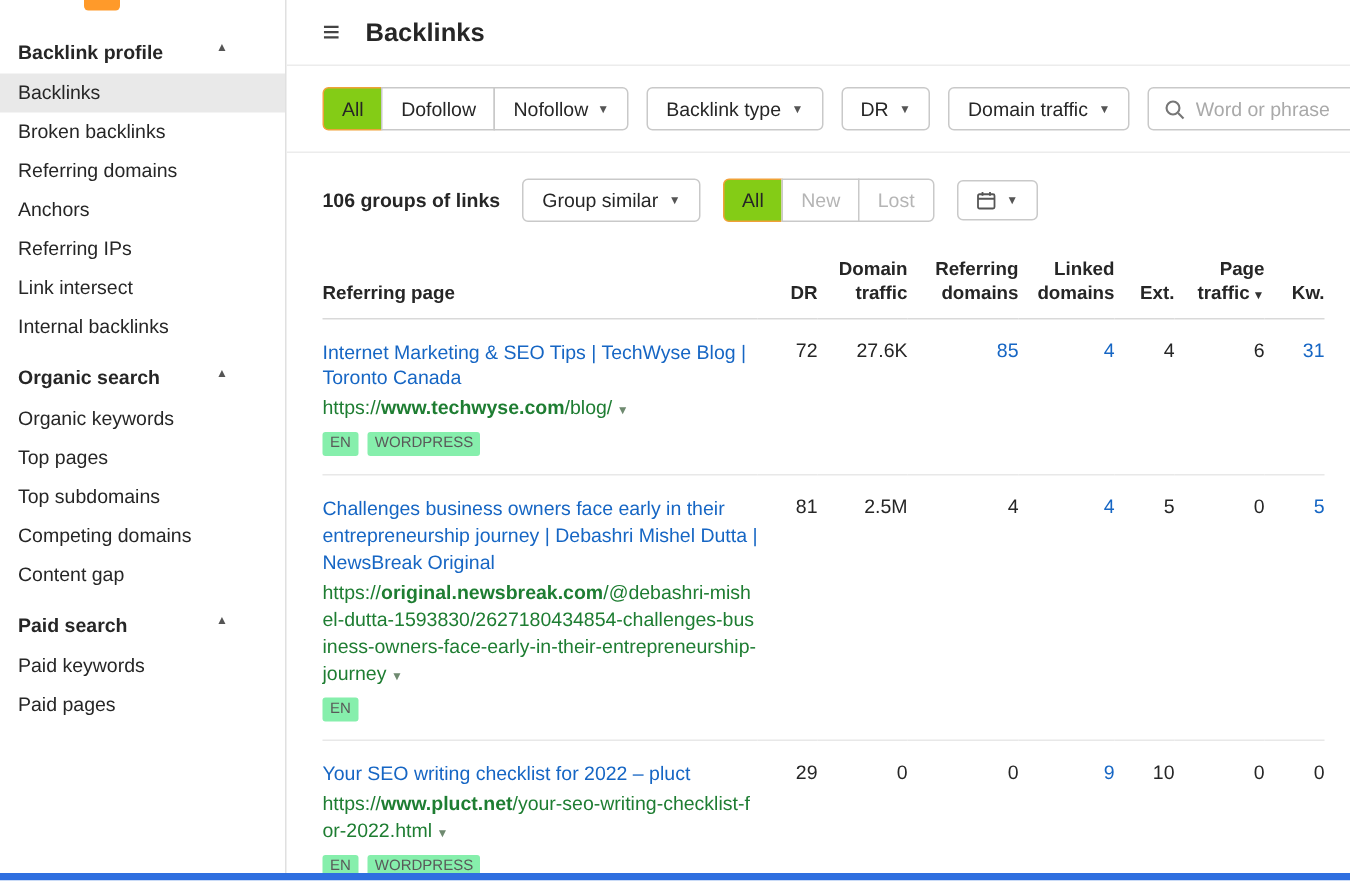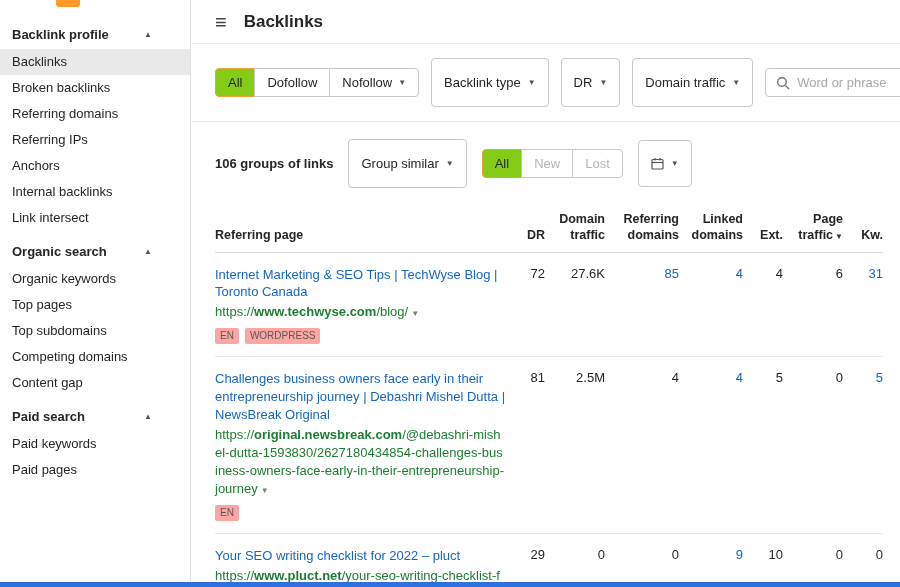--- a/index.html
+++ b/index.html
@@ -8,40 +8,40 @@
     width:900px; height:587px; overflow:hidden; position:relative;
     font-family:"Liberation Sans", sans-serif; font-size:13px; color:#262626; background:#fff;
   }
   .app { display:flex; height:582px; }
 
   
   .sidebar { flex:0 0 191px; width:191px; border-right:1px solid #e0e0e0; padding-top:14px; position:relative; background:#fff; }
   .logo-frag { position:absolute; top:0; left:56px; width:24px; height:7px; background:#ff9a2a; border-radius:0 0 3px 3px; }
   .sec { margin-top:6px; }
   .sec:first-of-type { margin-top:0; }
-  .sec-title { display:flex; align-items:center; justify-content:space-between; font-weight:bold; font-size:13px; padding:7px 38px 7px 12px; cursor:pointer; }
+  .sec-title { display:flex; justify-content:space-between; font-weight:bold; font-size:13px; padding:7px 38px 7px 12px; cursor:pointer; }
   .sec-title .tri { font-size:8px; color:#555; }
   .side-item { padding:5px 12px; cursor:pointer; line-height:16px; }
   .side-item.selected { background:#e9e9e9; }
   .newbadge { background:#ff8a00; color:#fff; font-size:10px; font-weight:bold; padding:1px 5px; border-radius:3px; margin-left:6px; vertical-align:1px; }
 
   
   .main { flex:1 1 auto; overflow:hidden; }
   .page-header { display:flex; align-items:center; gap:17px; padding:12px 0 11px 24px; border-bottom:1px solid #ececec; }
   .hamburger { font-size:20px; color:#444; line-height:16px; cursor:pointer; }
   .page-title { font-size:17px; font-weight:bold; margin:0; }
 
   .filter-row { display:flex; align-items:center; gap:12px; padding:14px 0 14px 24px; border-bottom:1px solid #ececec; white-space:nowrap; }
   .seg { display:flex; }
   .seg .segbtn { background:#fff; border:1px solid #c9c9c9; padding:6px 12px; font-size:13px; margin-left:-1px; cursor:pointer; font-family:inherit; color:#262626; display:inline-flex; align-items:center; gap:6px; }
   .seg .segbtn:first-child { border-radius:4px 0 0 4px; margin-left:0; }
   .seg .segbtn:last-child { border-radius:0 4px 4px 0; }
   .seg .segbtn.on { background:#84cc16; border-color:#f0a138; }
   .seg .segbtn.dim { color:#b5b5b5; }
-  .btn { background:#fff; border:1px solid #c9c9c9; border-radius:4px; padding:16px 12px; font-size:13px; cursor:pointer; font-family:inherit; color:#262626; display:inline-flex; align-items:center; gap:7px; }
+  .btn { background:#fff; border:1px solid #c9c9c9; border-radius:4px; padding:6px 12px; font-size:13px; cursor:pointer; font-family:inherit; color:#262626; display:inline-flex; align-items:center; gap:7px; }
   .caret { font-size:8px; color:#555; }
   .search { display:flex; align-items:center; gap:7px; border:1px solid #c9c9c9; border-radius:4px; padding:6px 10px; flex:0 0 auto; width:210px; }
   .search input { border:none; outline:none; font-size:13px; width:160px; font-family:inherit; color:#262626; padding:0; }
   .search input::placeholder { color:#a9a9a9; }
 
   .toolbar-row { display:flex; align-items:center; gap:15px; padding:17px 0 13px 24px; white-space:nowrap; }
   .count { font-weight:bold;text-align:right; }
 
   
   table { border-collapse:collapse; table-layout:fixed; margin-left:24px; width:668px; font-size:13px; }
@@ -52,21 +52,21 @@
        padding:10px 0 8px 8px; border-bottom:1px solid #d9d9d9; cursor:pointer; }
   th.left { text-align:left; padding-left:0; }
   td { vertical-align:top; text-align:right; padding:13px 0 12px 8px; border-bottom:1px solid #e8e8e8; }
   td.left { text-align:left; padding-left:0; }
   .sort { font-size:8px; color:#333; margin-left:2px; }
   .title-link { color:#1666c4; cursor:pointer; line-height:1.38; display:block; margin-bottom:2px; }
   .url { color:#1e7d32; word-break:break-all; line-height:1.38; cursor:pointer; }
   .url b { font-weight:bold; }
   .url .dd { color:#6f8a70; font-size:8px; margin-left:3px; }
   .badges { margin-top:7px; display:flex; gap:6px; }
-  .chip { background:#fca5a5; color:#595959; font-size:10px; padding:2px 5px; border-radius:2px; line-height:12px; }
+  .chip { background:#86efac; color:#595959; font-size:10px; padding:2px 5px; border-radius:2px; line-height:12px; }
   .lnk { color:#1666c4; cursor:pointer; }
 
   .bottom-bar { position:absolute; left:0; bottom:0; width:900px; height:5px; background:#2f6fe0; }
   .icon-svg { display:inline-block; vertical-align:-2px; }
 </style>
 </head>
 <body>
 
 <div class="app">
 
@@ -74,24 +74,24 @@
     <div class="logo-frag"></div>
 
     <div class="sec">
       <div class="sec-title">
         <span>Backlink profile</span>
         <span class="tri">▲</span>
       </div>
       <div class="side-item selected">Backlinks</div>
       <div class="side-item">Broken backlinks</div>
       <div class="side-item">Referring domains</div>
+      <div class="side-item">Anchors</div>
       <div class="side-item">Referring IPs</div>
-      <div class="side-item">Anchors</div>
+      <div class="side-item">Link intersect</div>
       <div class="side-item">Internal backlinks</div>
-      <div class="side-item">Link intersect</div>
     </div>
 
     <div class="sec">
       <div class="sec-title">
         <span>Organic search</span>
         <span class="tri">▲</span>
       </div>
       <div class="side-item">Organic keywords</div>
       <div class="side-item">Top pages</div>
       <div class="side-item">Top subdomains</div>

